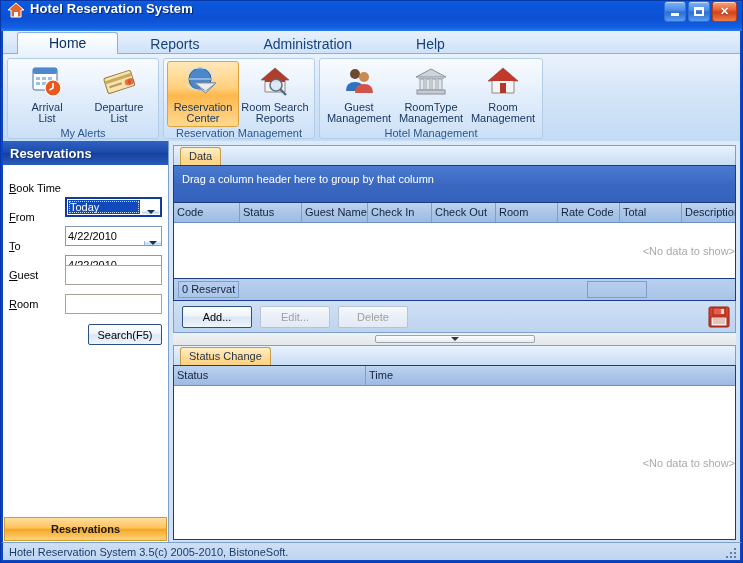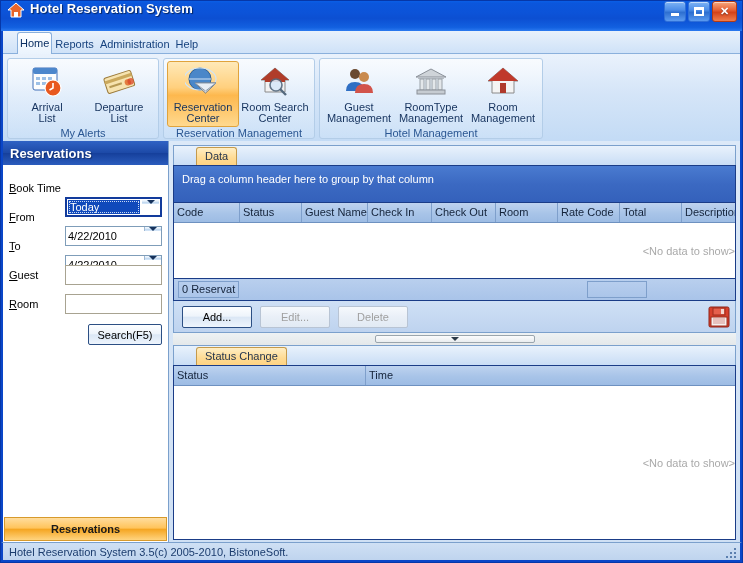--- a/index.html
+++ b/index.html
@@ -68,21 +68,21 @@
     border-left: 2px solid #0a46c8; border-right: 2px solid #0a46c8;
     flex: 0 0 auto;
   }
   .ribbon-tabs {
     height: 22px; display: flex; align-items: flex-end;
     padding-left: 14px; gap: 0;
     background: linear-gradient(to bottom, #e8f1fb 0%, #cfe2f8 100%);
   }
   .rtab {
     height: 21px; line-height: 20px;
-    padding: 0 2px; font-size: 11px; color: #16427e;
+    padding: 0 31px; font-size: 14px; color: #16427e;
     border: 1px solid transparent; border-bottom: none;
     position: relative; top: 1px; white-space: nowrap;
   }
   .rtab.active {
     background: linear-gradient(to bottom, #ffffff 0%, #f2f8fe 60%, #eaf3fd 100%);
     border: 1px solid #8ab0dc; border-bottom: none;
     border-radius: 3px 3px 0 0;
     color: #0b2f63; height: 22px; line-height: 21px;
   }
   .ribbon-body {
@@ -136,21 +136,21 @@
     color: #fff; font-weight: bold; font-size: 13px;
     display: flex; align-items: center; padding-left: 7px;
     text-shadow: 1px 1px 1px rgba(0,0,0,.35);
   }
   .sb-form { padding: 8px 6px 0 6px; flex: 1; }
   .frow { display: flex; align-items: center; height: 29px; }
   .flabel { width: 56px; flex: 0 0 56px; font-size: 11px; color: #000; }
   .flabel u { text-decoration: underline; }
   .fctl { flex: 1; }
   .combo {
-    height: 20px; display: flex; align-items: flex-start;
+    height: 20px; display: flex; align-items: flex-end;
     border: 1px solid #7f9db9; background: #fff; margin-top: 39px;
   }
   .combo.focused { border: 2px solid #123b9c; }
   .combo .val {
     flex: 1; font-size: 11px; line-height: 18px; padding-left: 2px;
     overflow: hidden; white-space: nowrap;
   }
   .combo.focused .val {
     background: #1049bb; color: #fff;
     outline: 1px dotted #c8d8f4; outline-offset: -2px;
@@ -194,21 +194,21 @@
 
   
   .rightpane {
     flex: 1; display: flex; flex-direction: column;
     padding: 4px 4px 2px 4px; min-width: 0;
     background: linear-gradient(to bottom, #dce9f8 0%, #cfe0f4 100%);
   }
   .tabpanel { display: flex; flex-direction: column; min-height: 0; }
   .tabstrip {
     height: 20px; flex: 0 0 20px; display: flex; align-items: flex-end;
-    padding-left: 22px;
+    padding-left: 6px;
     background: linear-gradient(to bottom, #e9f2fc 0%, #c9ddf5 100%);
     border: 1px solid #7ba0cc; border-bottom: none;
   }
   .tab {
     height: 18px; line-height: 17px; padding: 0 8px;
     font-size: 11px; color: #25354d;
     background: linear-gradient(to bottom, #ffeec4 0%, #ffdb93 60%, #ffd382 100%);
     border: 1px solid #c49a4c; border-bottom: none;
     border-radius: 3px 3px 0 0;
   }
@@ -391,21 +391,21 @@
           <div class="rbtn">
             <div class="rbtn-ico">
               <svg width="36" height="34" viewBox="0 0 36 34">
                 <polygon points="18,3 32,15 28,15 28,27 8,27 8,15 4,15" fill="#f2f2f2" stroke="#8a8a8a"></polygon>
                 <polygon points="18,3 32,15 28,15 28,17 8,17 8,15 4,15" fill="#b03c2a"></polygon>
                 <circle cx="19" cy="20" r="6" fill="#d9e9f8" stroke="#55697e" stroke-width="1.6" opacity=".9"></circle>
                 <line x1="23" y1="24" x2="29" y2="30" stroke="#55697e" stroke-width="2.4"></line>
               </svg>
             </div>
             <div class="rbtn-lbl">Room Search
-Center</div>
+Reports</div>
           </div>
         </div>
         <div class="rgroup-label">Reservation Management</div>
       </div>
 
       <div class="rgroup">
         <div class="rgroup-items">
           <div class="rbtn">
             <div class="rbtn-ico">
               <svg width="36" height="34" viewBox="0 0 36 34">

